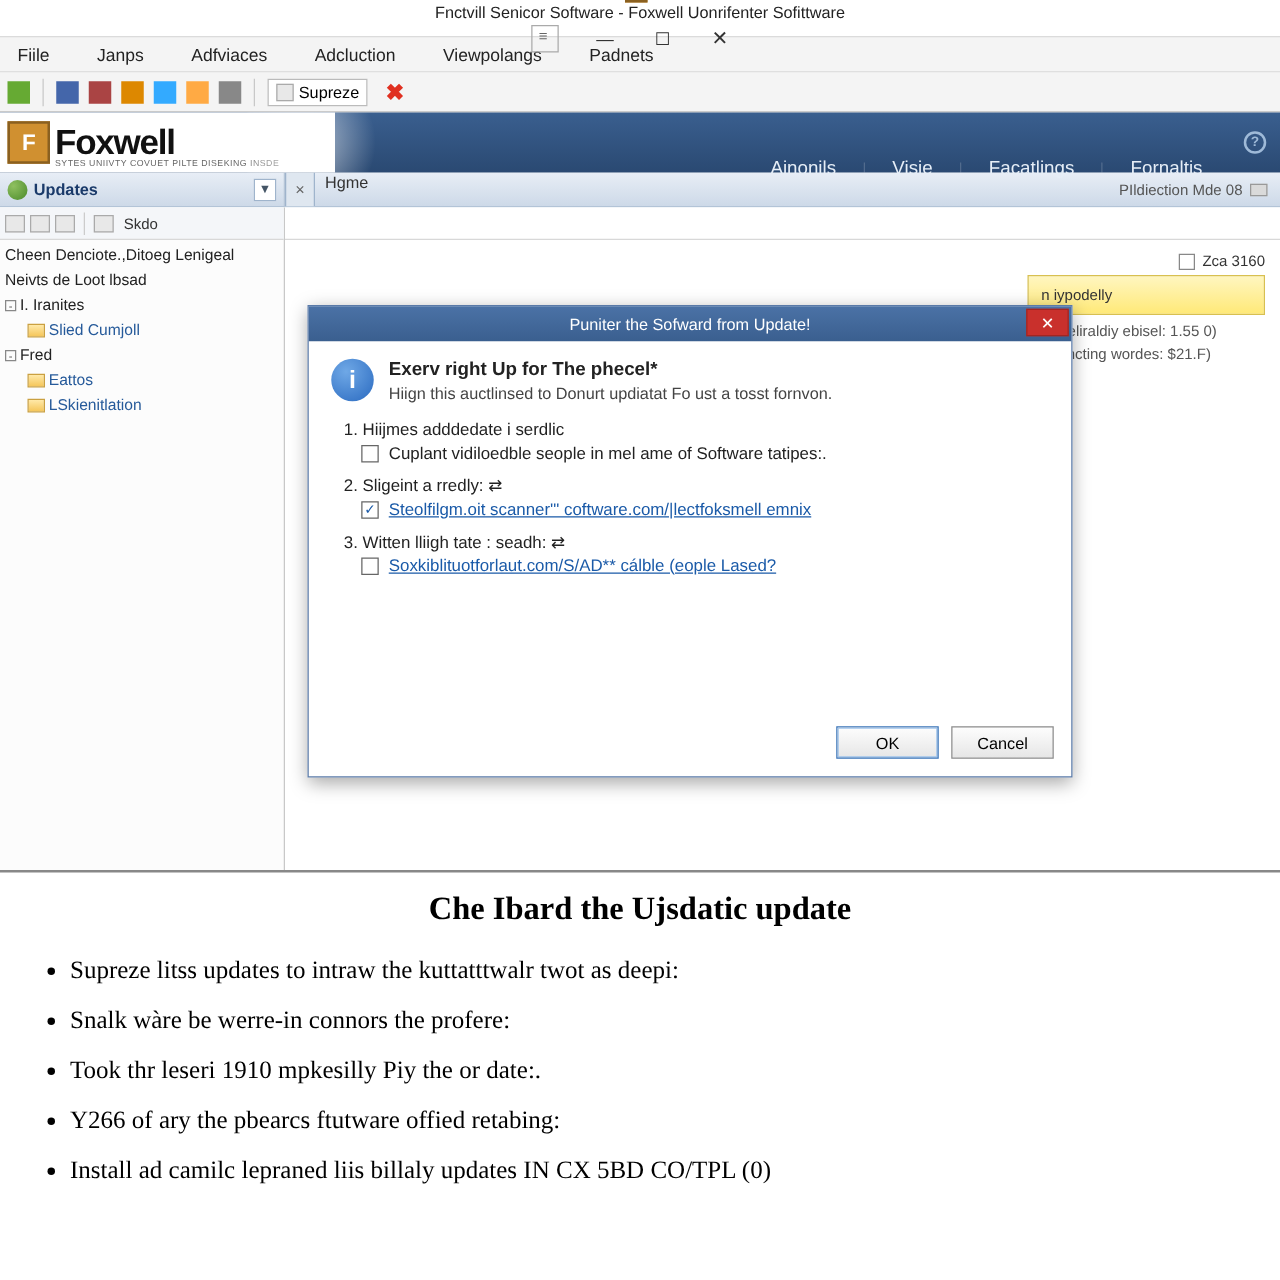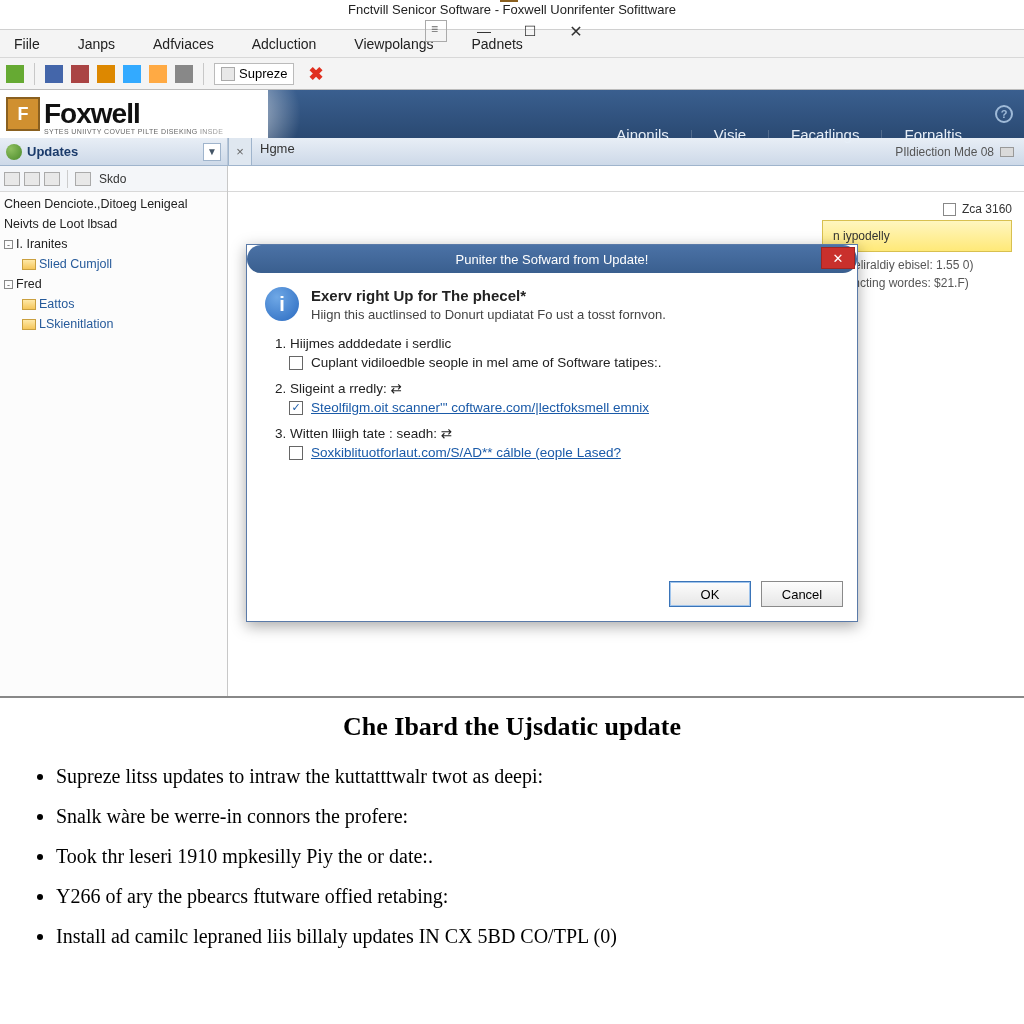--- a/index.html
+++ b/index.html
@@ -40,21 +40,21 @@
 .brand-help { width: 40px; display: flex; align-items: center; justify-content: center; }
 .brand-help .hc { width: 18px; height: 18px; border-radius: 50%; border: 2px solid #9fbad8; color: #9fbad8; font-size: 11px; display: flex; align-items: center; justify-content: center; font-weight: bold; }
 
 
 .subnav { height: 28px; background: linear-gradient(180deg,#e8eef6,#cdd9e8); border-bottom: 1px solid #9fb4cc; display: flex; align-items: stretch; font-size: 13px; }
 .subnav-left { width: 228px; display: flex; align-items: center; padding: 0 6px; border-right: 1px solid #b7c6d8; }
 .subnav-left .upd-ic { width: 16px; height: 16px; border-radius: 50%; background: radial-gradient(circle at 30% 30%, #8fc060, #4a8a2a); margin-right: 5px; }
 .subnav-left .upd-label { flex: 1; font-weight: bold; color: #1a3a6a; }
 .subnav-left .dd { width: 18px; height: 18px; border: 1px solid #9fb4cc; background: #fff; text-align: center; font-size: 10px; color: #456; line-height: 16px; margin-left: 2px; }
 .subnav .tabx { width: 24px; border: 1px solid #9fb4cc; border-top: none; border-bottom: none; display: flex; align-items: center; justify-content: center; color: #666; font-size: 13px; background: #dfe7f0; }
-.subnav .bc { flex: 1; display: flex; align-items: flex-end; padding: 18px 8px; color: #333; }
+.subnav .bc { flex: 1; display: flex; align-items: flex-start; padding: 0 8px; color: #333; }
 .subnav .right-stat { padding: 0 10px; color: #555; font-size: 12px; display: flex; align-items: center; gap: 6px; }
 .subnav .right-stat .b { width: 14px; height: 10px; background: #dadada; border: 1px solid #999; }
 
 
 .body-row { display: flex; height: 530px; background: #fff; }
 .sidebar { width: 228px; border-right: 1px solid #c8c8c8; background: #fcfcfc; display: flex; flex-direction: column; }
 .side-tb { height: 26px; border-bottom: 1px solid #d8d8d8; display: flex; align-items: center; padding: 0 4px; gap: 4px; background: #f4f6f9; }
 .side-tb .sic { width: 16px; height: 14px; background: #e8e8e8; border: 1px solid #aaa; }
 .side-tb .ssep { width: 1px; height: 18px; background: #ccc; margin: 0 3px; }
 .side-tb .slabel { font-size: 12px; color: #333; padding: 0 4px; }
@@ -70,21 +70,21 @@
 
 .right-panel { position: absolute; right: 12px; top: 36px; width: 190px; font-size: 12px; }
 .right-panel .row1 { display: flex; align-items: center; justify-content: flex-end; gap: 6px; margin-bottom: 4px; }
 .right-panel .chk { width: 13px; height: 13px; border: 1px solid #888; background: #fff; }
 .right-panel .zc { color: #333; }
 .right-panel .pill { background: linear-gradient(180deg,#fff6c0,#ffe978); border: 1px solid #d8c050; padding: 8px 10px; margin-bottom: 4px; color: #333; }
 .right-panel .meta { color: #555; padding-left: 6px; line-height: 18px; }
 
 
 .dialog { position: absolute; left: 246px; top: 244px; width: 612px; background: #fff; border: 1px solid #5a7aa8; box-shadow: 0 4px 14px rgba(0,0,0,0.35); z-index: 10; }
-.dlg-title { height: 28px; background: linear-gradient(180deg,#4b72a6,#3a5f8f); color: #fff; font-size: 13px; display: flex; align-items: center; justify-content: center; position: relative; border-radius: 14px; }
+.dlg-title { height: 28px; background: linear-gradient(180deg,#4b72a6,#3a5f8f); color: #fff; font-size: 13px; display: flex; align-items: center; justify-content: center; position: relative; }
 .dlg-close { position: absolute; right: 2px; top: 2px; width: 34px; height: 22px; background: #c9302c; color: #fff; display: flex; align-items: center; justify-content: center; font-size: 13px; border: 1px solid #a02622; }
 .dlg-body { padding: 14px 18px 12px 18px; min-height: 300px; font-size: 13.5px; color: #222; }
 .dlg-head { display: flex; gap: 12px; margin-bottom: 14px; }
 .dlg-icon { width: 34px; height: 34px; border-radius: 50%; background: radial-gradient(circle at 35% 30%, #6fa8e6, #2a6ac0); color: #fff; display: flex; align-items: center; justify-content: center; font-size: 20px; font-weight: bold; flex-shrink: 0; }
 .dlg-head-txt .h { font-weight: bold; font-size: 15px; margin-bottom: 3px; }
 .dlg-head-txt .s { color: #444; font-size: 13px; }
 .dlg-item { margin: 10px 0 0 10px; }
 .dlg-item .lbl { font-size: 13.5px; margin-bottom: 4px; }
 .dlg-item .row { display: flex; align-items: center; gap: 8px; padding-left: 14px; }
 .dlg-item .cb { width: 14px; height: 14px; border: 1px solid #666; background: #fff; display: flex; align-items: center; justify-content: center; font-size: 11px; color: #1a5aa8; }

